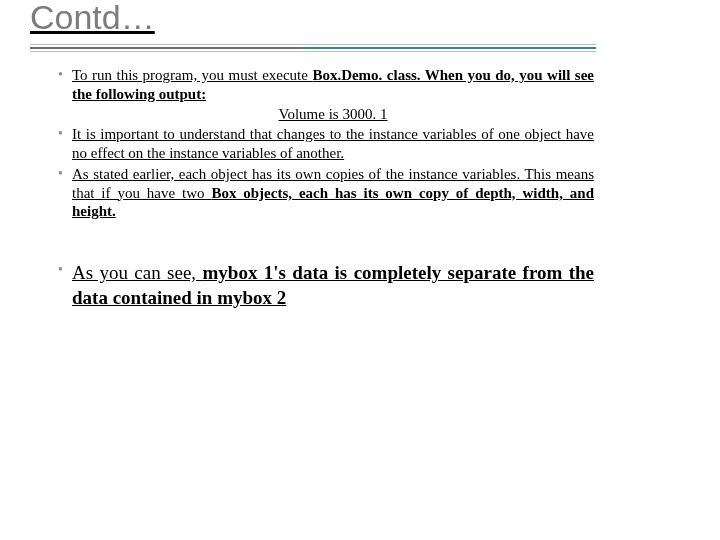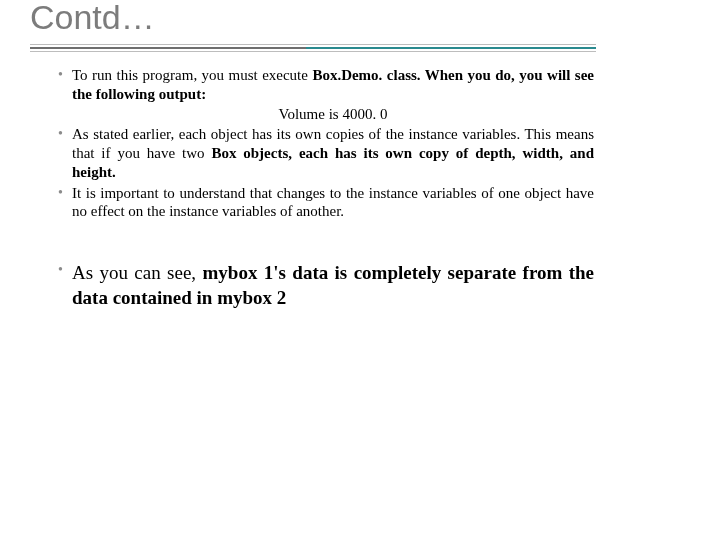--- a/index.html
+++ b/index.html
@@ -10,20 +10,21 @@
     background: #ffffff;
     font-family: Georgia, 'Times New Roman', serif;
     color: #000;
     overflow: hidden;
   }
   .slide {
     position: relative;
     width: 624px;
     height: 540px;
     box-sizing: border-box;
+    text-decoration: underline;
   }
   .title-wrap {
     position: relative;
     padding: 0 30px;
     box-sizing: border-box;
   }
   .title {
     font-family: "Segoe UI", "Arial", sans-serif;
     font-size: 34px;
     font-weight: 400;
@@ -109,29 +110,29 @@
     <div class="rule mid-thick"></div>
     <div class="teal-seg"></div>
     <div class="rule bot-thin"></div>
   </div>
 
   <div class="content">
     <ul class="bullets">
 
       <li>
         <span>To run this program, you must execute </span><span class="b">Box.Demo. class. When you do, you will see the following output:</span>
-        <div class="output-line">Volume is 4000. 0</div>
+        <div class="output-line">Volume is 3000. 1</div>
+      </li>
+
+      <li>
+        <span>It is important to understand that changes to the instance variables of one object have no effect on the instance variables of another.</span>
       </li>
 
       <li>
         <span>As stated earlier, each object has its own copies of the instance variables. This means that if you have two </span><span class="b">Box objects, each has its own copy of depth, width, and height.</span>
-      </li>
-
-      <li>
-        <span>It is important to understand that changes to the instance variables of one object have no effect on the instance variables of another.</span>
       </li>
 
       <li class="large">
         <span>As you can see, </span><span class="b">mybox 1's data is completely separate from the data contained in mybox 2</span>
       </li>
 
     </ul>
   </div>
 
 </div>

